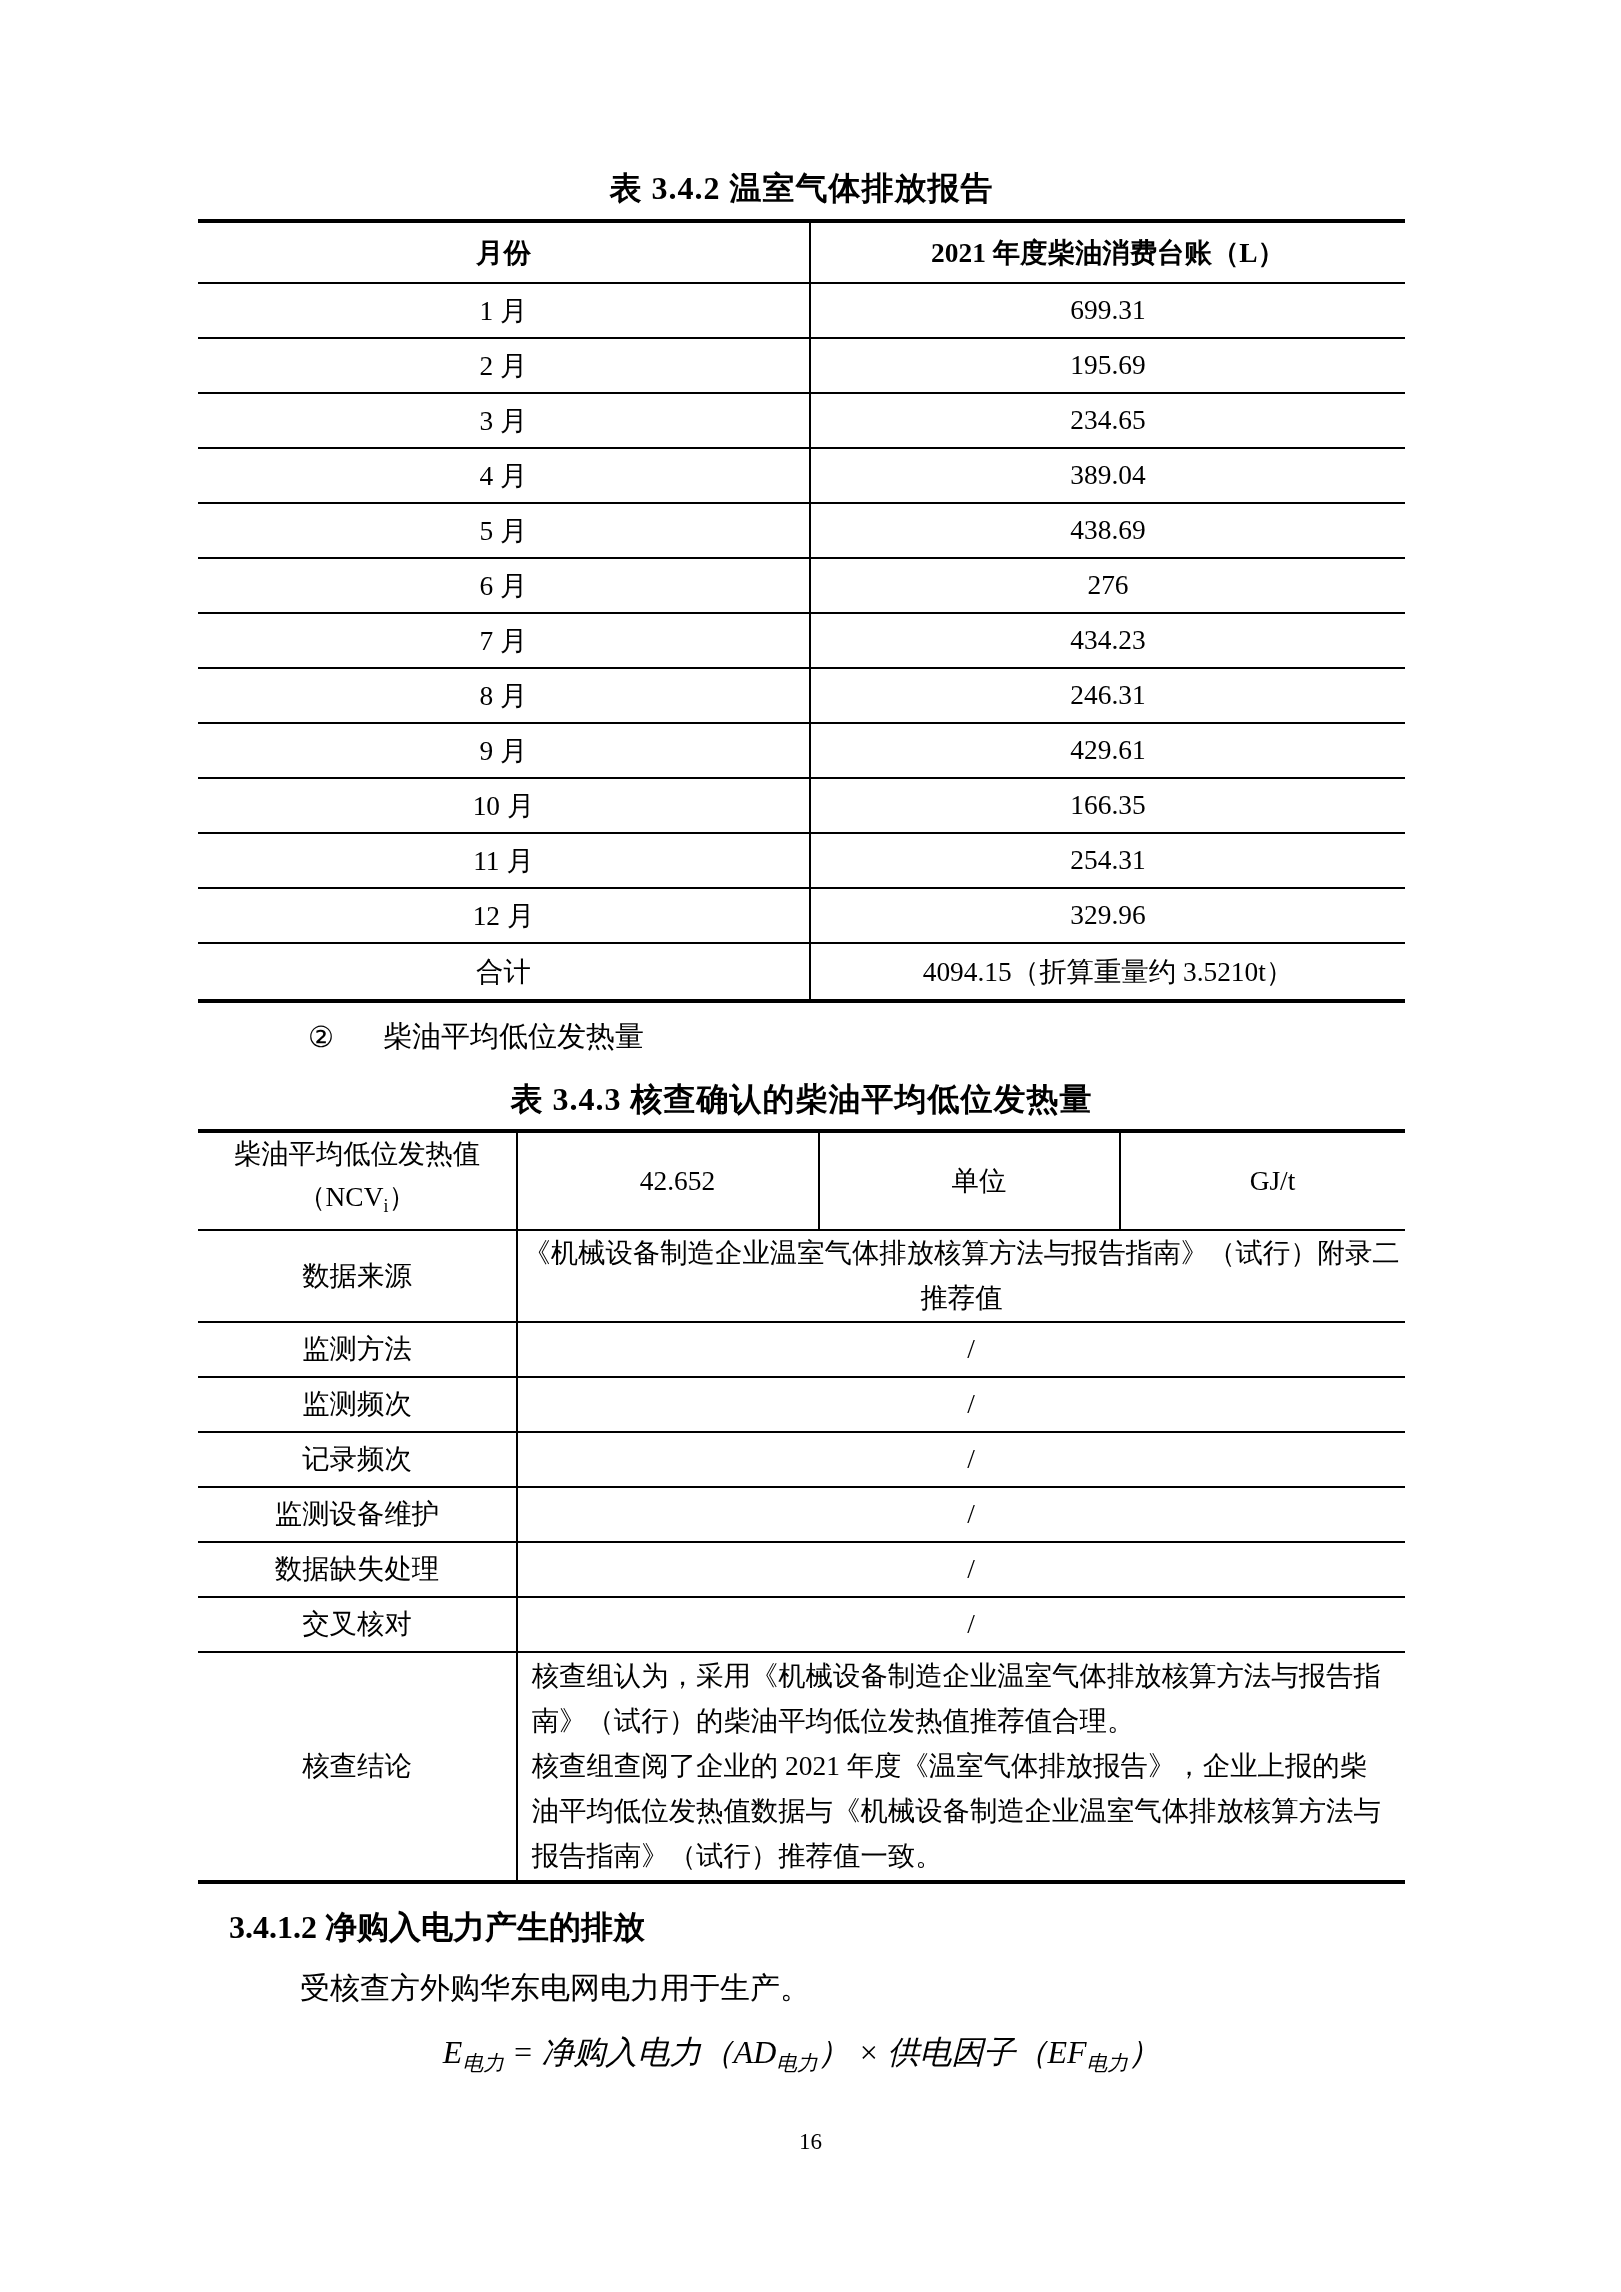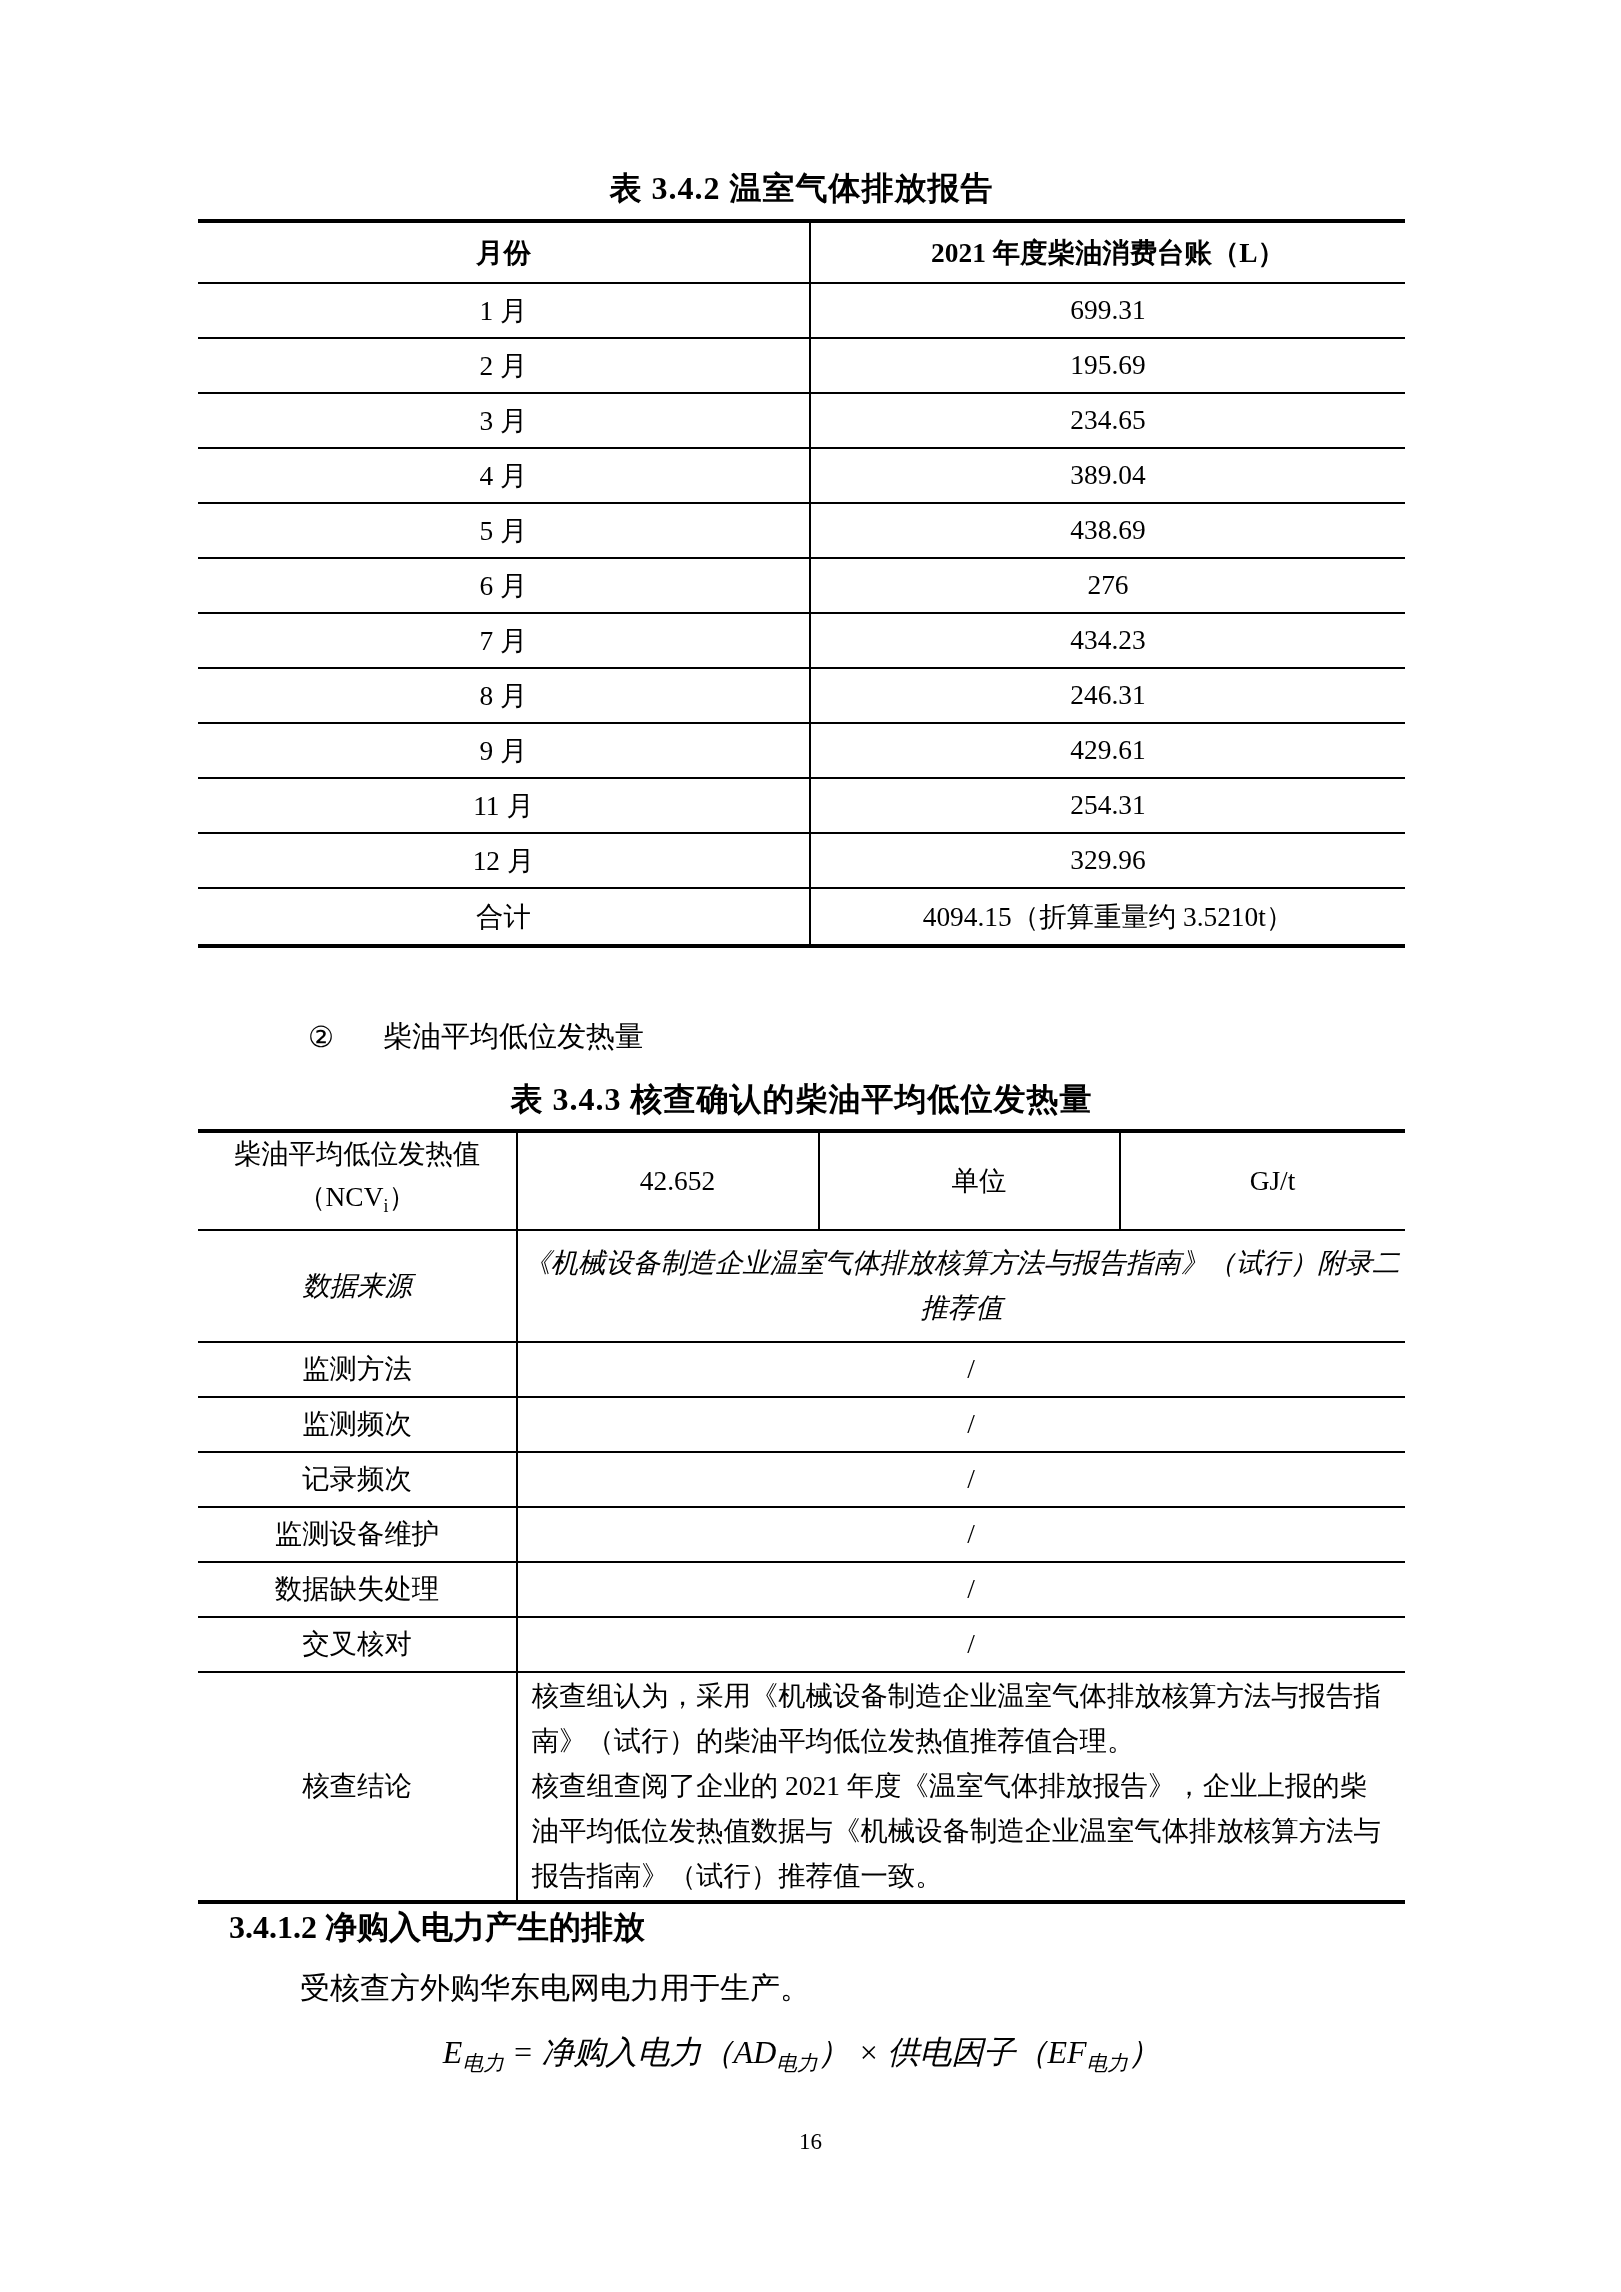--- a/index.html
+++ b/index.html
@@ -41,21 +41,21 @@
   .t343 .row { display:flex; border-bottom:2px solid #000; }
   .t343 .row:last-child { border-bottom:none; }
   .t343 .label-cell { width:320px; border-right:2px solid #000;
     display:flex; flex-direction:column; align-items:center; justify-content:center;
     text-align:center; line-height:43px; }
   .t343 .val-cell { display:flex; align-items:center; justify-content:center; text-align:center;padding-left:19px; }
   .t343 .ncv-row { height:98px; }
   .t343 .ncv-row .v1 { width:302px; border-right:2px solid #000; }
   .t343 .ncv-row .v2 { width:301px; border-right:2px solid #000; }
   .t343 .ncv-row .v3 { flex:1; }
-  .t343 .source-row { height:112px;font-style:italic; }
+  .t343 .source-row { height:92px; }
   .t343 .source-row .wide { flex:1; padding:0 5px; line-height:45px; }
   .t343 .slash-row { height:55px; }
   .t343 .slash-row .wide { flex:1; }
   .t343 .concl-row { height:227px; }
   .t343 .concl-row .wide { flex:1; padding:0 13.7px; line-height:45px;
     display:flex; flex-direction:column; justify-content:center; text-align:left; }
 
   .sub { font-size:0.65em; vertical-align:sub; }
 
   
@@ -104,20 +104,24 @@
       <div class="c1">7 月</div>
       <div class="c2">434.23</div>
     </div>
     <div class="row">
       <div class="c1">8 月</div>
       <div class="c2">246.31</div>
     </div>
     <div class="row">
       <div class="c1">9 月</div>
       <div class="c2">429.61</div>
+    </div>
+    <div class="row">
+      <div class="c1">10 月</div>
+      <div class="c2">166.35</div>
     </div>
     <div class="row">
       <div class="c1">11 月</div>
       <div class="c2">254.31</div>
     </div>
     <div class="row">
       <div class="c1">12 月</div>
       <div class="c2">329.96</div>
     </div>
     <div class="row">

